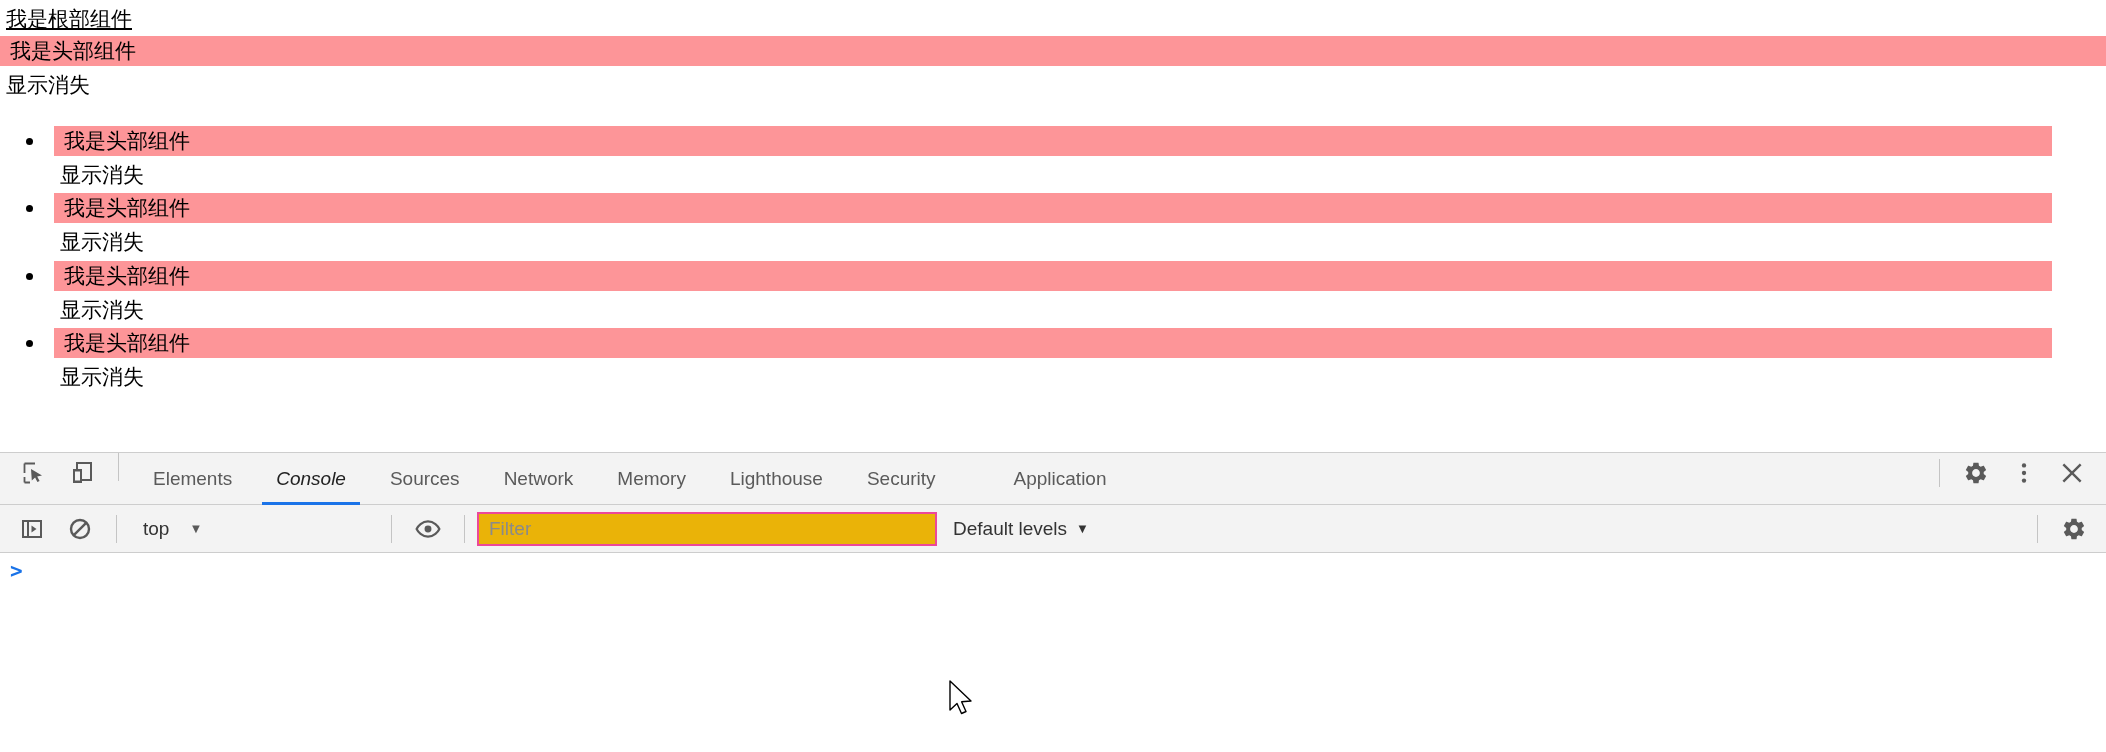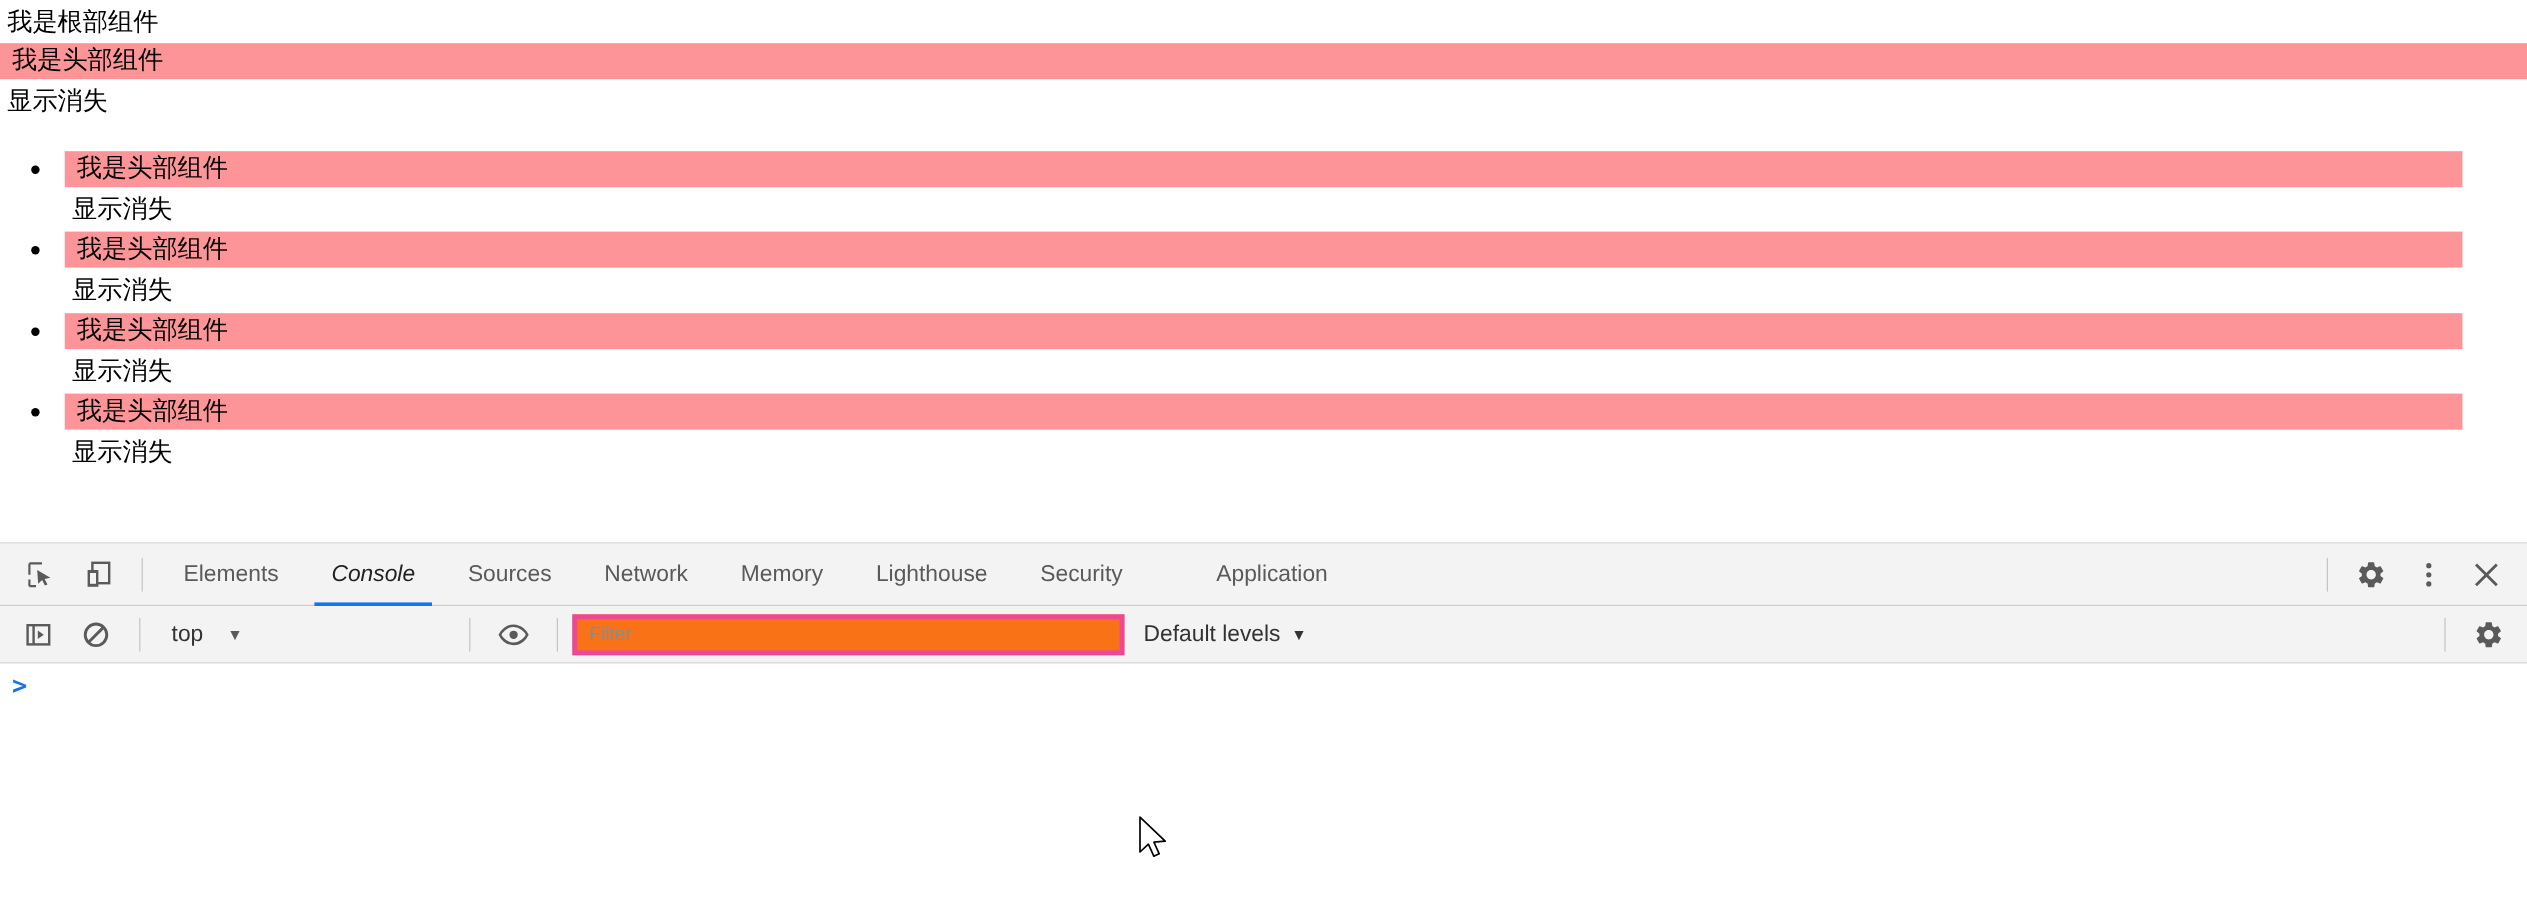--- a/index.html
+++ b/index.html
@@ -17,20 +17,21 @@
     left: 0; top: 0;
     width: 2106px; height: 452px;
     background: #fff;
     overflow: hidden;
   }
   .root-label {
     font-size: 21px;
     line-height: 1.45;
     color: #000;
     padding: 4px 4px 2px 6px;
+    text-decoration: underline;
   }
   .header-bar {
     background: #fd9598;
     color: #000000;
     font-size: 21px;
     line-height: 30px;
     height: 30px;
     padding-left: 10px;
     width: 100%;
   }
@@ -74,21 +75,21 @@
     left: 0; top: 452px;
     width: 2106px; height: 300px;
     background: #ffffff;
     border-top: 1px solid #cdcdcd;
     font-size: 19px;
     color: #5a5a5a;
   }
 
   .dt-tabbar {
     display: flex;
-    align-items: center;
+    align-items: flex-start;
     height: 52px;
     background: #f3f3f3;
     border-bottom: 1px solid #cdcdcd;
     padding: 0 10px;
   }
   .tb-icon {
     width: 40px; height: 40px;
     display: flex; align-items: center; justify-content: center;
     margin: 0 4px;
     cursor: pointer;
@@ -135,23 +136,23 @@
     height: 34px;
     padding: 0 10px 0 14px;
     font-size: 19px;
     color: #333;
     cursor: pointer;
   }
   .ctx-caret { font-size: 13px; color: #5a5a5a; margin-left: 20px; }
   .filter-input {
     width: 460px;
     height: 34px;
-    border: 4px solid #ec4899;
-    background: #f97316;
-    font-size: 16px;
+    border: 2px solid #ec4899;
+    background: #eab308;
+    font-size: 19px;
     color: #333;
     padding: 0 10px;
     font-family: "Liberation Sans", sans-serif;
     outline: none;
   }
   .filter-input::placeholder { color: #8a8a8a; }
   .levels {
     display: flex; align-items: center;
     margin-left: 16px;
     font-size: 19px;

